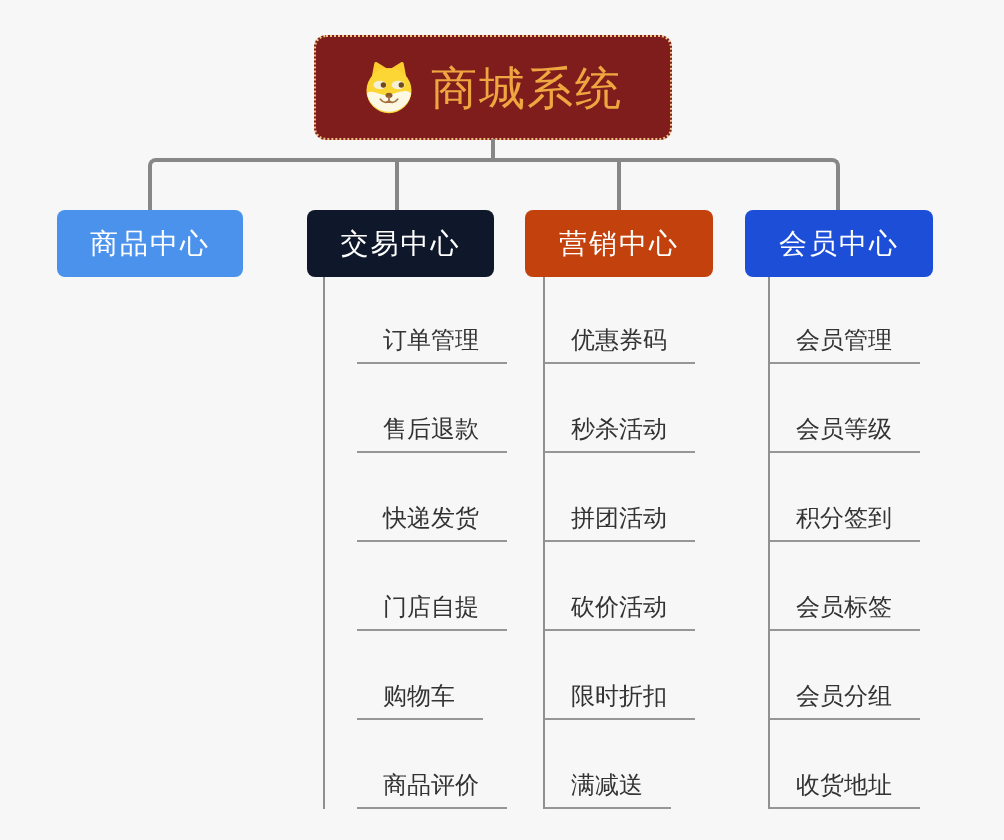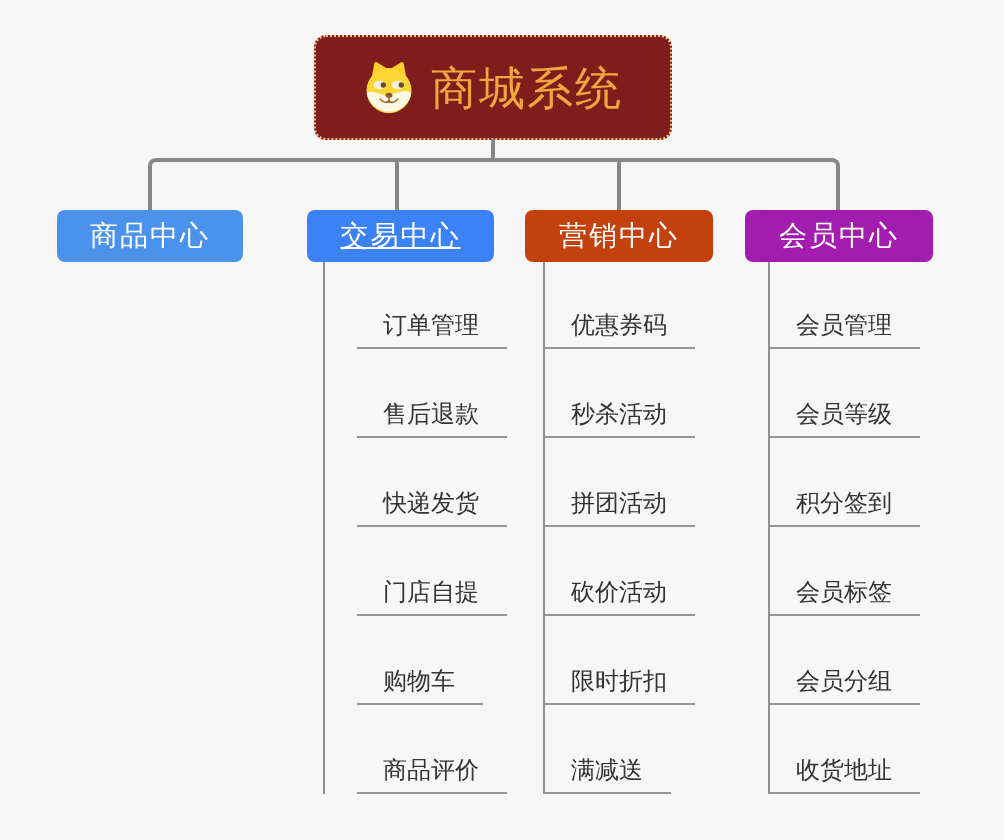--- a/index.html
+++ b/index.html
@@ -30,21 +30,21 @@
     border:4px solid #878787;border-bottom:none;
     border-radius:8px 8px 0 0;box-sizing:border-box;
   }
   .drop{position:absolute;top:162px;width:4px;height:48px;background:#878787;}
   .drop-2{left:395px;}
   .drop-3{left:617px;}
 
   
   .branch{position:absolute;top:210px;}
   .branch-box{
-    height:52px;border-radius:8px;color:#ffffff;font-size:28px;letter-spacing:2px;
+    height:67px;border-radius:8px;color:#ffffff;font-size:28px;letter-spacing:2px;
     display:flex;align-items:center;justify-content:center;
     box-sizing:border-box;cursor:default;
   }
   .branch-1{left:57px;}  .branch-1 .branch-box{width:186px;} .branch-1 .branch-items{margin-left:16px;}
   .branch-2{left:307px;} .branch-2 .branch-box{width:187px;} .branch-2 .branch-items{margin-left:16px;padding-left:32px;}
   .branch-3{left:525px;} .branch-3 .branch-box{width:188px;} .branch-3 .branch-items{margin-left:18px;}
   .branch-4{left:745px;} .branch-4 .branch-box{width:188px;} .branch-4 .branch-items{margin-left:23px;}
 
   .branch-items{
     list-style:none;margin:0;padding:0;
@@ -84,21 +84,21 @@
   <div class="stem"></div>
   <div class="trunk"></div>
   <div class="drop drop-2"></div>
   <div class="drop drop-3"></div>
 
   <div class="branch branch-1">
     <div class="branch-box" style="background: rgb(74, 146, 236);">商品中心</div>
   </div>
 
   <div class="branch branch-2">
-    <div class="branch-box" style="background: #3b82f6; text-decoration: underline;">交易中心</div>
+    <div class="branch-box" style="background: #0f172a;">交易中心</div>
     <ul class="branch-items">
         <li class="item-row">
           <span class="item-label">订单管理</span>
         </li>
         <li class="item-row">
           <span class="item-label">售后退款</span>
         </li>
         <li class="item-row">
           <span class="item-label">快递发货</span>
         </li>
@@ -132,21 +132,21 @@
         <li class="item-row">
           <span class="item-label">限时折扣</span>
         </li>
         <li class="item-row">
           <span class="item-label">满减送</span>
         </li>
       </ul>
   </div>
 
   <div class="branch branch-4">
-    <div class="branch-box" style="background: #a21caf;">会员中心</div>
+    <div class="branch-box" style="background: #1d4ed8;">会员中心</div>
     <ul class="branch-items">
         <li class="item-row">
           <span class="item-label">会员管理</span>
         </li>
         <li class="item-row">
           <span class="item-label">会员等级</span>
         </li>
         <li class="item-row">
           <span class="item-label">积分签到</span>
         </li>

